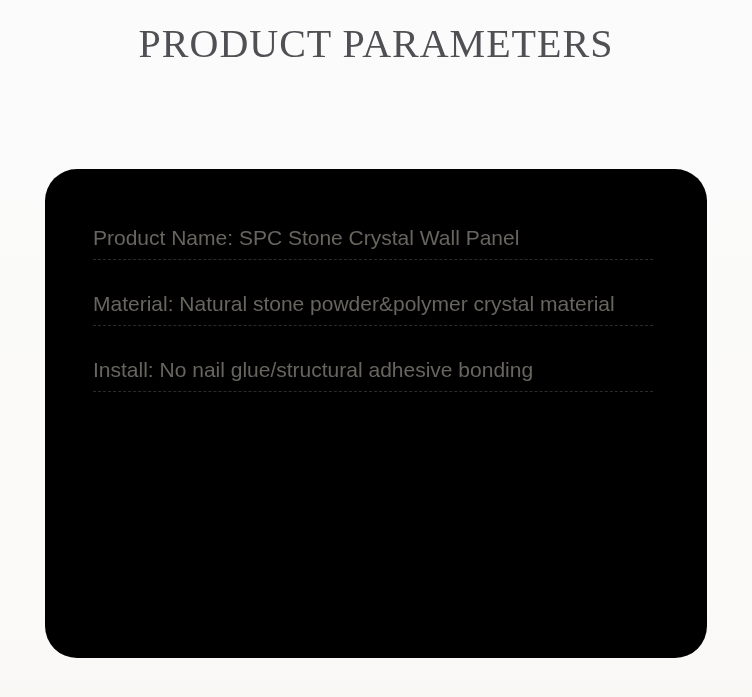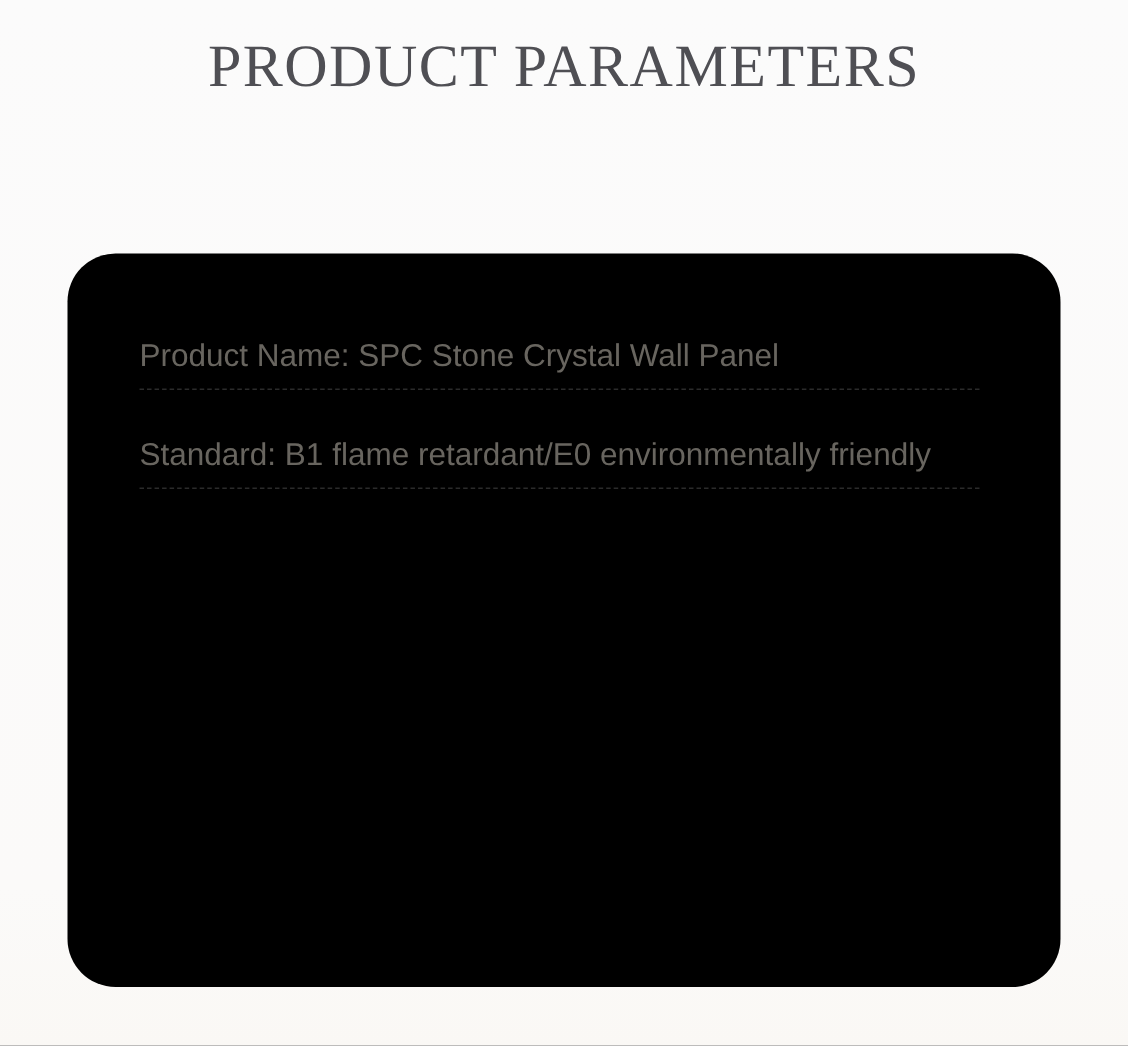--- a/index.html
+++ b/index.html
@@ -52,16 +52,17 @@
 </style>
 </head>
 <body>
 
 <div class="page">
 
   <h1 class="title">PRODUCT PARAMETERS</h1>
 
   <div class="card">
     <div class="param-row">Product Name: SPC Stone Crystal Wall Panel</div>
-    <div class="param-row">Standard: B1 flame retardant/E0 environmentally friendly</div>
+    <div class="param-row">Material: Natural stone powder&amp;polymer crystal material</div>
+    <div class="param-row">Install: No nail glue/structural adhesive bonding</div>
   </div>
 
 </div>
 
 </body></html>

